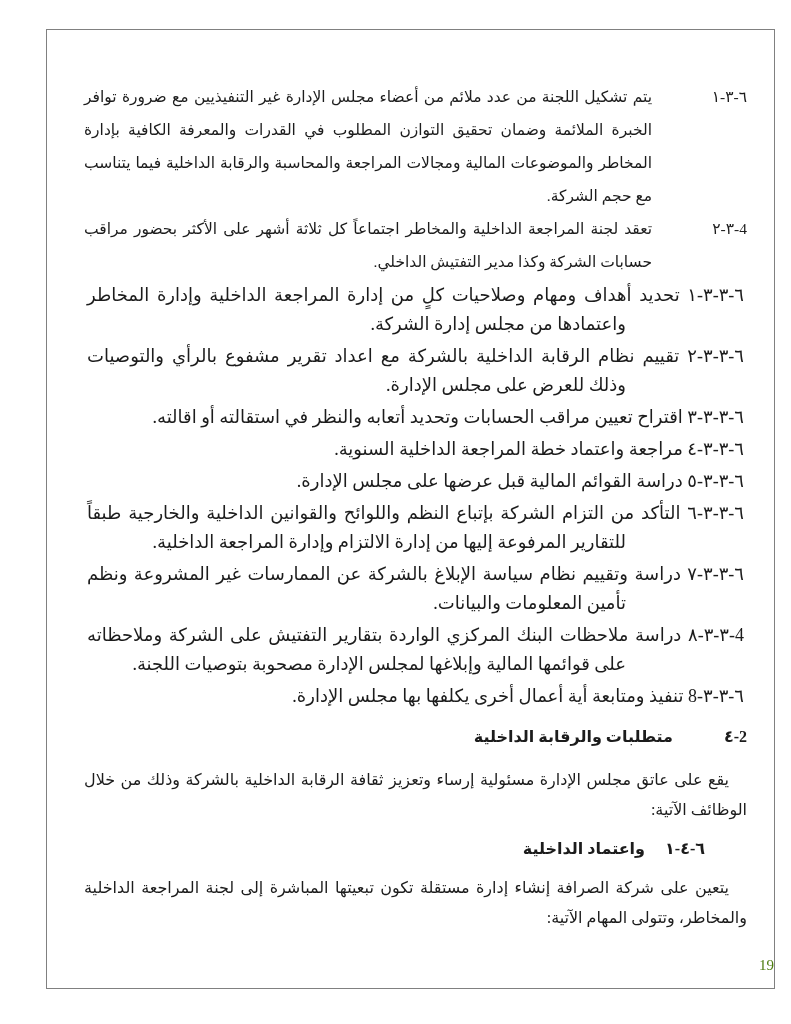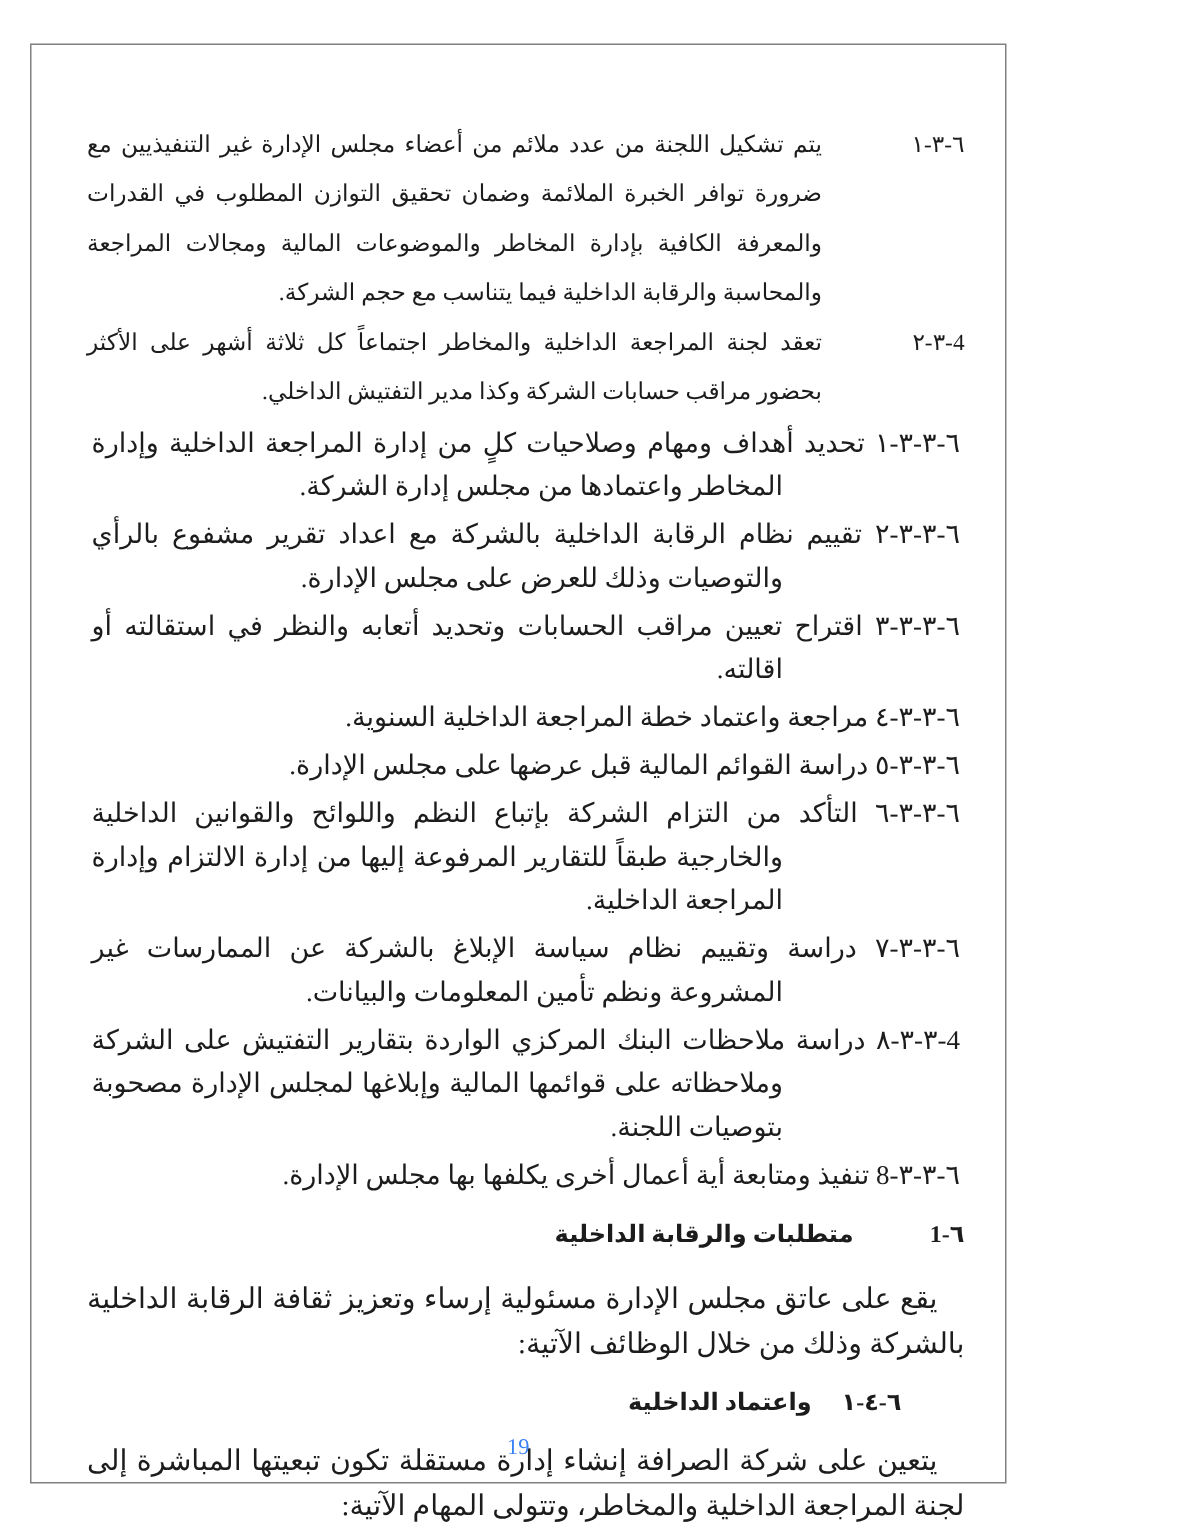--- a/index.html
+++ b/index.html
@@ -13,23 +13,23 @@
     color: #1c1c1c;
   }
   .sheet {
     position: relative;
     width: 791px;
     height: 1024px;
     background: #ffffff;
   }
   .frame {
     position: absolute;
-    left: 20px;
+    left: 46px;
     top: 29px;
-    width: 651px;
+    width: 729px;
     height: 960px;
     border: 1.5px solid #808080;
     box-sizing: border-box;
     background: #ffffff;
   }
   .content {
     position: absolute;
     top: 50px;
     right: 27px;
     left: 37px;
@@ -69,35 +69,35 @@
     margin: 12px 0 14px 0;
   }
   .heading .hnum-tab {
     display: inline-block;
     width: 74px;
     text-align: right;
   }
   .heading.h641 { margin: 8px 42px 10px 0; }
   .heading.h641 .hnum { margin-left: 20px; }
   .para {
-    font-size: 19px;
+    font-size: 16px;
     line-height: 30px;
     text-align: justify;
     text-indent: 18px;
     margin: 0 0 10px 0;
   }
   .pagenum {
     position: absolute;
     bottom: 14px;
     left: 0;
     right: 0;
-    text-align: center;
+    text-align: right;
     font-size: 15px;
     direction: ltr;
-    color: #3b82f6;
+    color: #4d7c0f;
   }
 </style>
 </head>
 <body>
 
 <div class="sheet">
   <div class="frame">
     <div class="content">
 
       <p class="c-item"><span class="num">٦-٣-١</span><span>يتم تشكيل اللجنة من عدد ملائم من أعضاء مجلس الإدارة غير التنفيذيين مع ضرورة توافر الخبرة الملائمة وضمان تحقيق التوازن المطلوب في القدرات والمعرفة الكافية بإدارة المخاطر والموضوعات المالية ومجالات المراجعة والمحاسبة والرقابة الداخلية فيما يتناسب مع حجم الشركة.</span></p>
@@ -111,21 +111,21 @@
         <p class="task"><span>٦-٣-٣-٣</span> <span>اقتراح تعيين مراقب الحسابات وتحديد أتعابه والنظر في استقالته أو اقالته.</span></p>
         <p class="task"><span>٦-٣-٣-٤</span> <span>مراجعة واعتماد خطة المراجعة الداخلية السنوية.</span></p>
         <p class="task"><span>٦-٣-٣-٥</span> <span>دراسة القوائم المالية قبل عرضها على مجلس الإدارة.</span></p>
         <p class="task"><span>٦-٣-٣-٦</span> <span>التأكد من التزام الشركة بإتباع النظم واللوائح والقوانين الداخلية والخارجية طبقاً للتقارير المرفوعة إليها من إدارة الالتزام وإدارة المراجعة الداخلية.</span></p>
         <p class="task"><span>٦-٣-٣-٧</span> <span>دراسة وتقييم نظام سياسة الإبلاغ بالشركة عن الممارسات غير المشروعة ونظم تأمين المعلومات والبيانات.</span></p>
         <p class="task"><span>4-٣-٣-٨</span> <span>دراسة ملاحظات البنك المركزي الواردة بتقارير التفتيش على الشركة وملاحظاته على قوائمها المالية وإبلاغها لمجلس الإدارة مصحوبة بتوصيات اللجنة.</span></p>
         <p class="task"><span>٦-٣-٣-8</span> <span>تنفيذ ومتابعة أية أعمال أخرى يكلفها بها مجلس الإدارة.</span></p>
       </div>
 
       <div class="heading h64">
-        <span class="hnum-tab">٦-1</span><span class="htitle">متطلبات والرقابة الداخلية</span>
+        <span class="hnum-tab">2-٤</span><span class="htitle">متطلبات والرقابة الداخلية</span>
       </div>
       <p class="para">يقع على عاتق مجلس الإدارة مسئولية إرساء وتعزيز ثقافة الرقابة الداخلية بالشركة وذلك من خلال الوظائف الآتية:</p>
 
       <div class="heading h641">
         <span class="hnum">٦-٤-١</span><span class="htitle">واعتماد الداخلية</span>
       </div>
       <p class="para">يتعين على شركة الصرافة إنشاء إدارة مستقلة تكون تبعيتها المباشرة إلى لجنة المراجعة الداخلية والمخاطر، وتتولى المهام الآتية:</p>
 
     </div>
 

